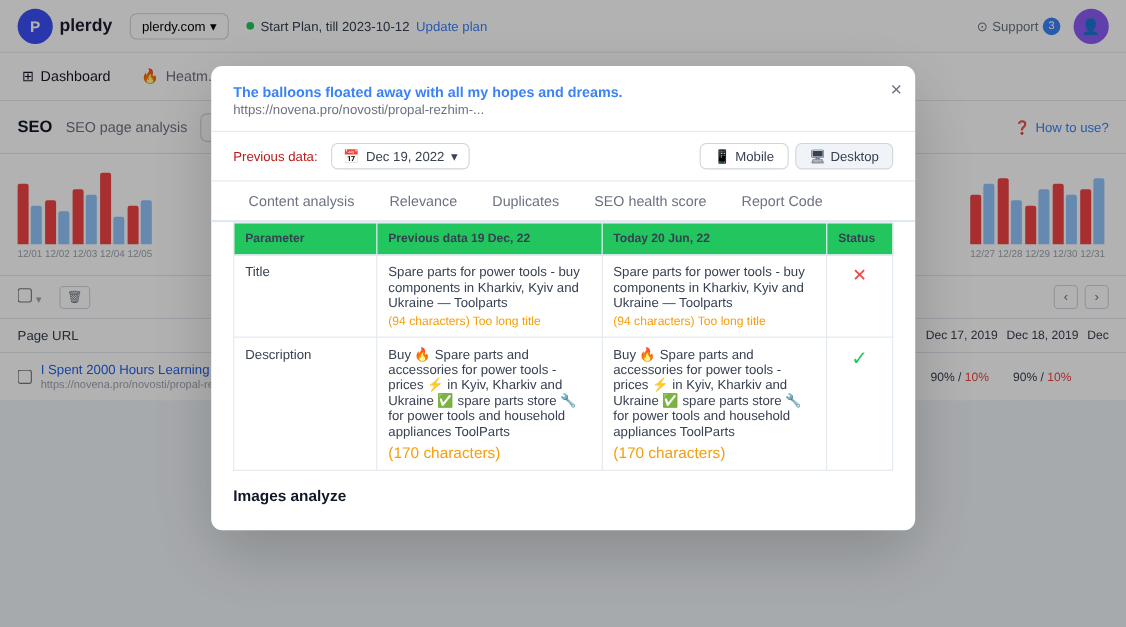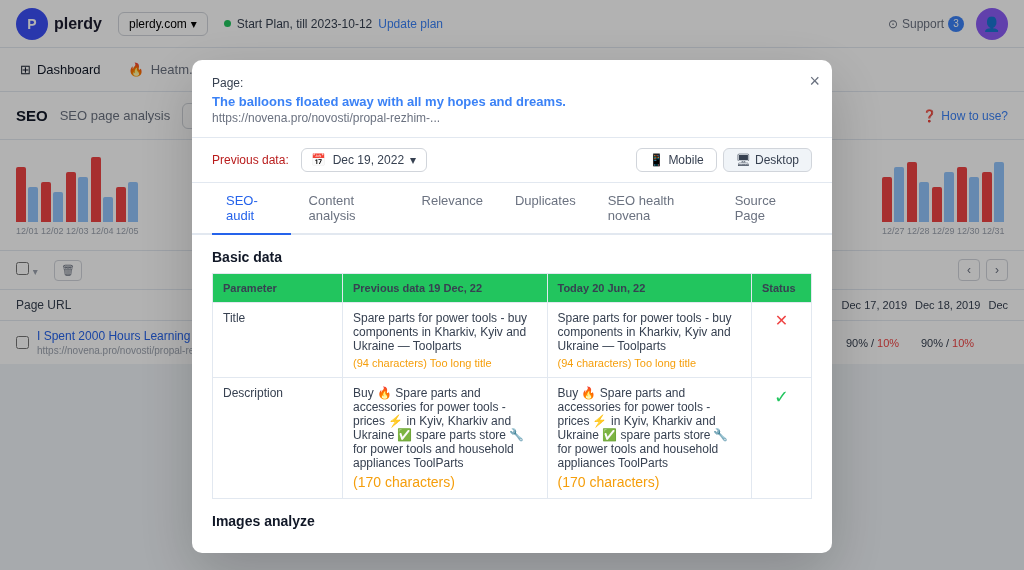--- a/index.html
+++ b/index.html
@@ -351,23 +351,20 @@
       <span style="font-size: 11px; color: rgb(55, 65, 81); min-width: 65px;"><span style="color:#374151">90% /</span><span style="color:#ef4444"> 10%</span></span>
       <span style="font-size: 11px; color: rgb(55, 65, 81); min-width: 65px;"><span style="color:#374151">90% /</span><span style="color:#ef4444"> 10%</span></span>
       <span style="font-size: 11px; color: rgb(55, 65, 81); min-width: 65px;"><span style="color:#374151">90% /</span><span style="color:#ef4444"> 10%</span></span>
     </div>
 </div>
 
 <div class="overlay">
   <div class="modal">
 
     <div class="modal-header">
-      <div style="display:flex; gap:8px; align-items:baseline; margin-bottom:4px;">
-        <span style="font-size:12px; color:#374151; font-weight:500;">Page:</span>
-      </div>
       <div class="modal-headline">The balloons floated away with all my hopes and dreams.</div>
       <div class="modal-url">https://novena.pro/novosti/propal-rezhim-...</div>
       <button class="close-btn">×</button>
     </div>
 
     <div class="modal-controls">
       <span class="prev-data-label">Previous data:</span>
       <div class="date-picker">
         <span>📅</span>
         <span>Dec 19, 2022</span>
@@ -379,30 +376,28 @@
           <span>Mobile</span>
         </button>
         <button class="device-btn active">
           <span>🖥</span>
           <span>Desktop</span>
         </button>
       </div>
     </div>
 
     <div class="modal-tabs" id="modal-tabs">
-        <div class="tab active">SEO-audit</div>
         <div class="tab">Content analysis</div>
         <div class="tab">Relevance</div>
         <div class="tab">Duplicates</div>
-        <div class="tab">SEO health novena</div>
-        <div class="tab">Source Page</div>
+        <div class="tab">SEO health score</div>
+        <div class="tab">Report Code</div>
       </div>
 
     <div class="modal-content">
-      <div class="section-title">Basic data</div>
       <table class="data-table">
         <thead>
           <tr>
             <th>Parameter</th>
             <th>Previous data 19 Dec, 22</th>
             <th>Today 20 Jun, 22</th>
             <th>Status</th>
           </tr>
         </thead>
         <tbody id="table-body">

